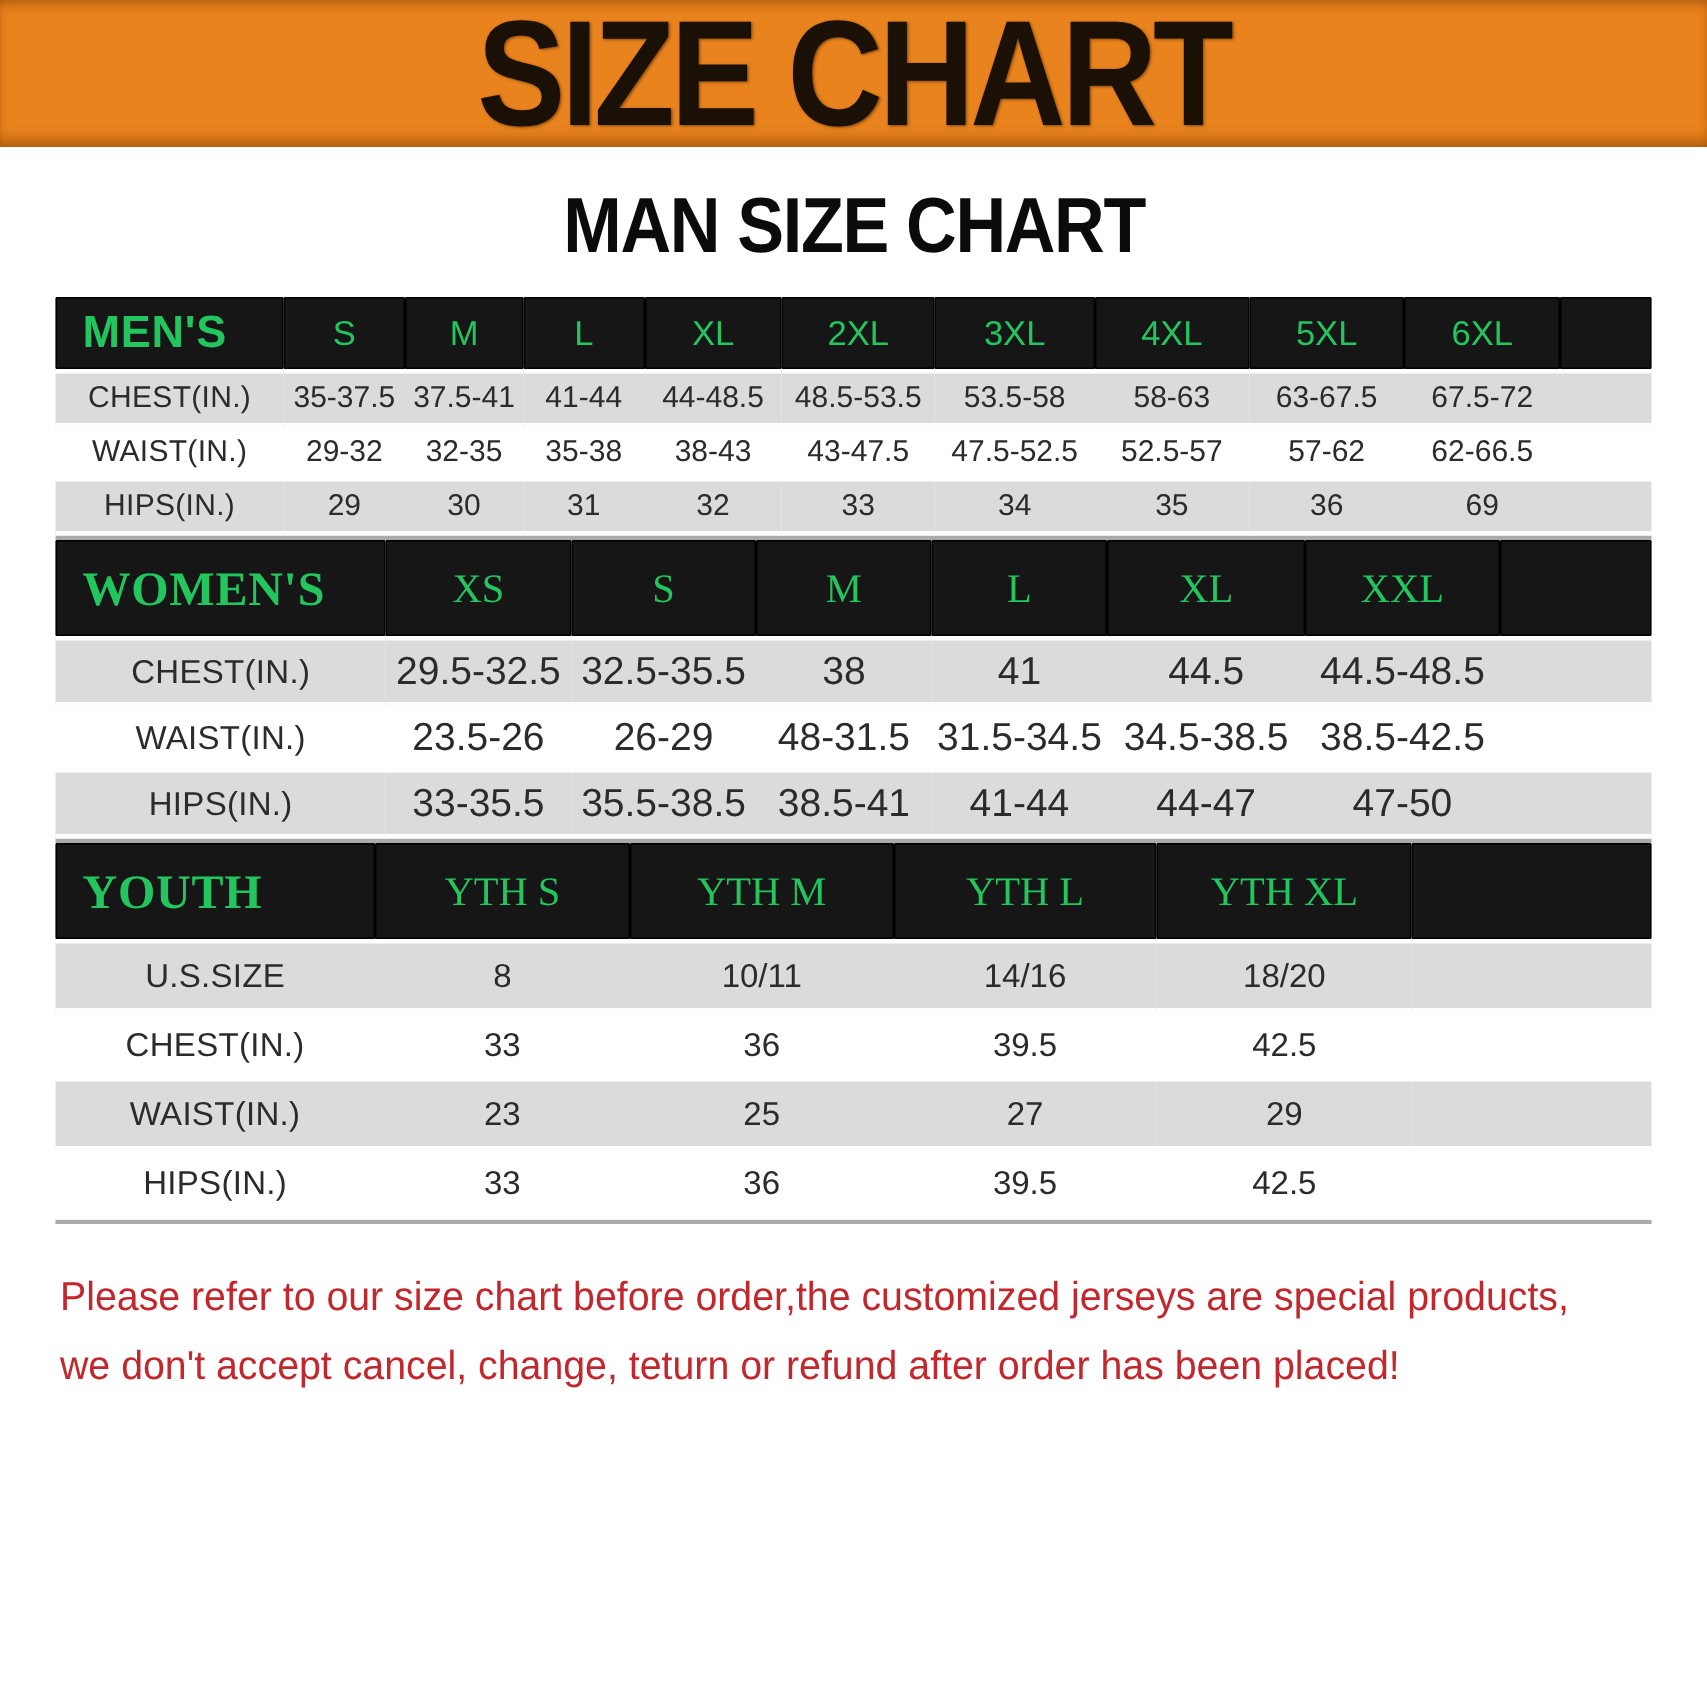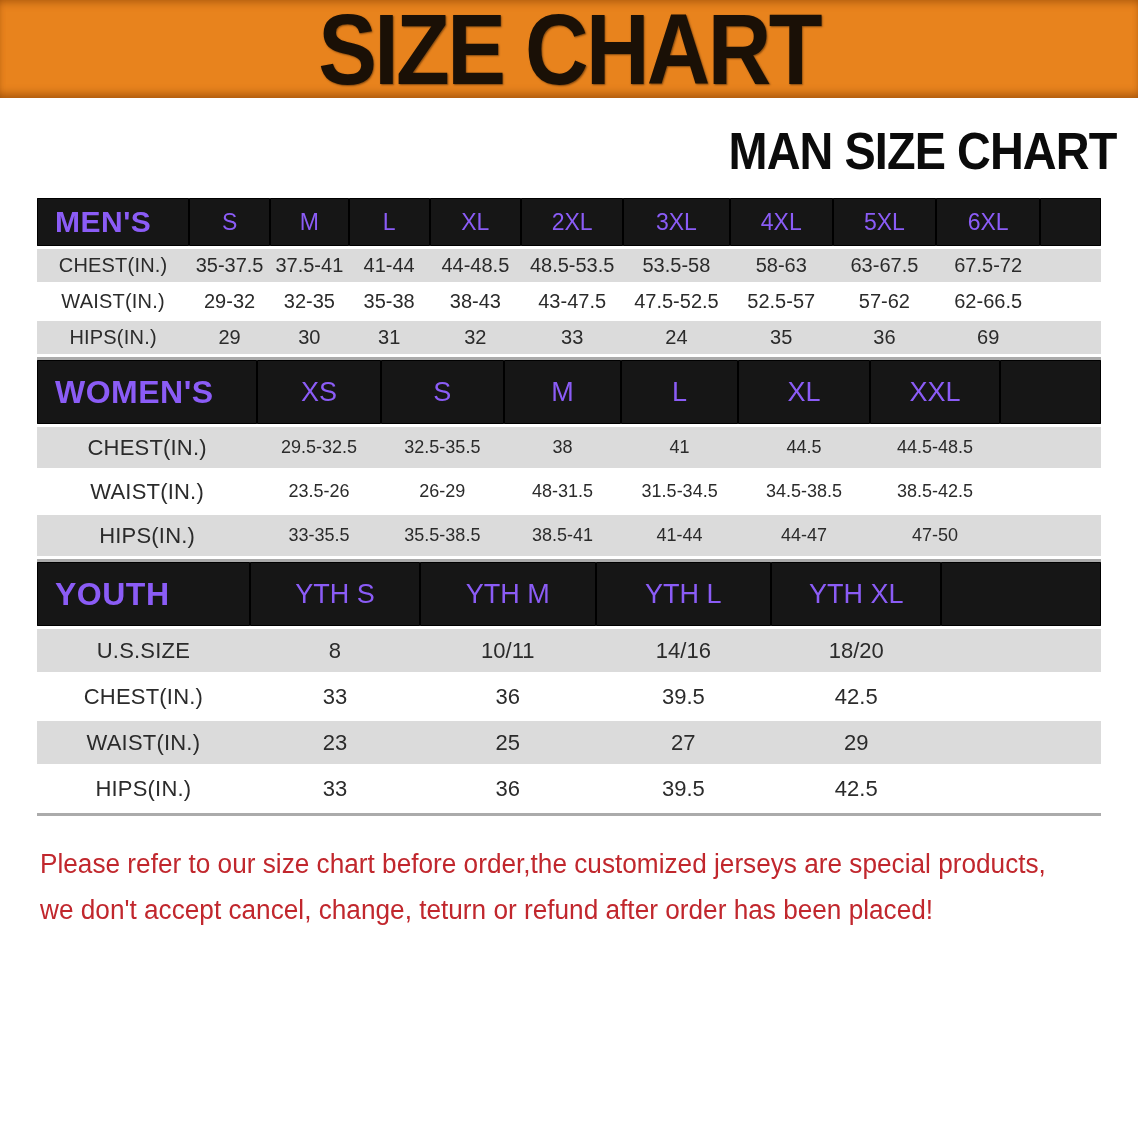--- a/index.html
+++ b/index.html
@@ -12,52 +12,52 @@
     display:flex;align-items:center;justify-content:center;
     box-shadow:inset 0 6px 8px -4px rgba(120,55,0,.55), inset 0 -8px 9px -4px rgba(120,55,0,.55);
   }
   .banner-title{
     font-size:100px;font-weight:bold;line-height:92px;color:#1a1006;
     transform:scaleX(.88);letter-spacing:-3px;white-space:nowrap;
     text-shadow:1px 1px 2px rgba(40,20,0,.55);
   }
 
   
-  .section-heading{display:flex;justify-content:flex-end;margin:0;}
+  .section-heading{display:flex;justify-content:center;margin:0;}
   .section-heading span{
     font-size:52px;font-weight:bold;line-height:1;color:#0b0b0b;
     transform:scaleX(.9);letter-spacing:-1px;white-space:nowrap;
   }
   .section--men   .section-heading{margin:27px 0 21px;}
   .section--women .section-heading{margin:33px 0 24px;}
   .section--youth .section-heading{margin:42px 0 27px;}
 
   
   .size-table{
     width:1064px;margin:0 auto;border-collapse:separate;border-spacing:0;
     table-layout:fixed;border-bottom:3px solid #ababab;
   }
   thead th{
-    background:#161616;color:#8b5cf6;font-weight:normal;
+    background:#161616;color:#22c55e;font-weight:normal;
     box-shadow:inset 0 0 0 1px #000;border-radius:1px;
   }
   .section--men   thead th{height:46px;font-size:23px;}
   .section--women thead th,
-  .section--youth thead th{height:62px;font-size:27px;}
+  .section--youth thead th{height:62px;font-size:27px;font-family:Liberation Serif, serif;}
   thead th.label-col{text-align:left;padding-left:18px;font-weight:bold;letter-spacing:.5px;}
   .section--men   thead th.label-col{font-size:30px;}
   .section--women thead th.label-col,
   .section--youth thead th.label-col{font-size:32px;}
 
   tbody td{text-align:center;color:#2b2b2b;border-bottom:3px solid #fff;}
   tbody tr:first-child td{border-top:3px solid #fff;}
   tbody tr:nth-child(odd)  td{background:#dbdbdb;}
   tbody tr:nth-child(even) td{background:#ffffff;}
   .section--men   tbody td{height:31px;font-size:20px;}
-  .section--women tbody td{height:39px;font-size:18px;}
+  .section--women tbody td{height:39px;font-size:26px;}
   .section--youth tbody td{height:41px;font-size:22px;text-align:center;}
   td.row-label{font-size:20px;letter-spacing:.2px;}
   .section--women td.row-label,
   .section--youth td.row-label{font-size:22px;}
 
   
   .disclaimer{margin:25px 0 0 40px;color:#c1272d;font-size:27px;line-height:46px;}
   .disclaimer .line{white-space:nowrap;transform:scaleX(.97);transform-origin:left center;}
 </style>
 </head>
@@ -130,21 +130,21 @@
               <td class="size-cell">62-66.5</td>
               <td></td>
             </tr>
             <tr>
               <td class="row-label">HIPS(IN.)</td>
               <td class="size-cell">29</td>
               <td class="size-cell">30</td>
               <td class="size-cell">31</td>
               <td class="size-cell">32</td>
               <td class="size-cell">33</td>
-              <td class="size-cell">24</td>
+              <td class="size-cell">34</td>
               <td class="size-cell">35</td>
               <td class="size-cell">36</td>
               <td class="size-cell">69</td>
               <td></td>
             </tr>
           </tbody>
         </table>
       </section>
       <section class="size-section section--women">
         <table class="size-table">

